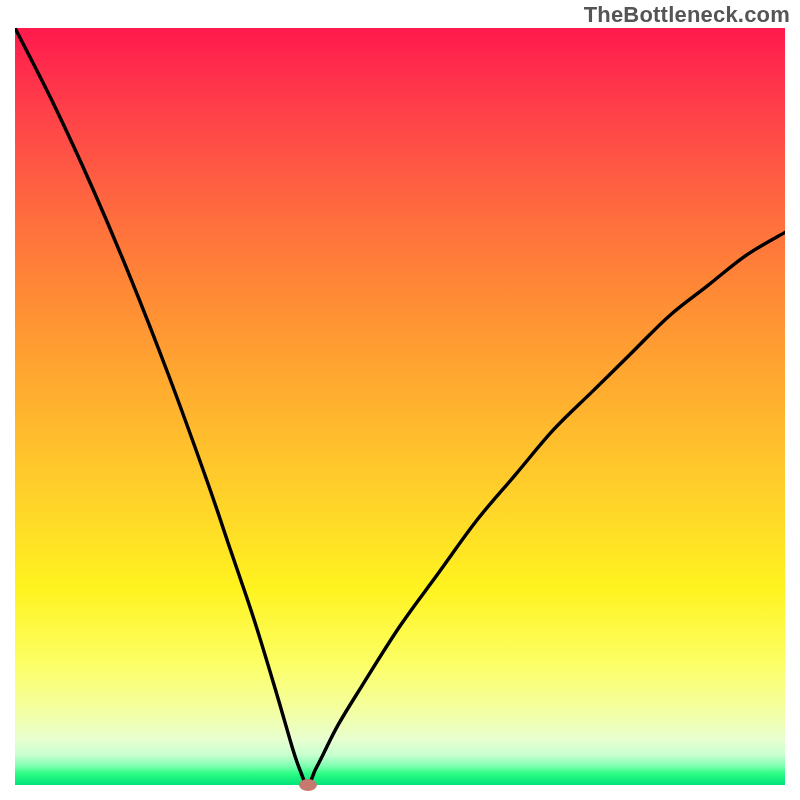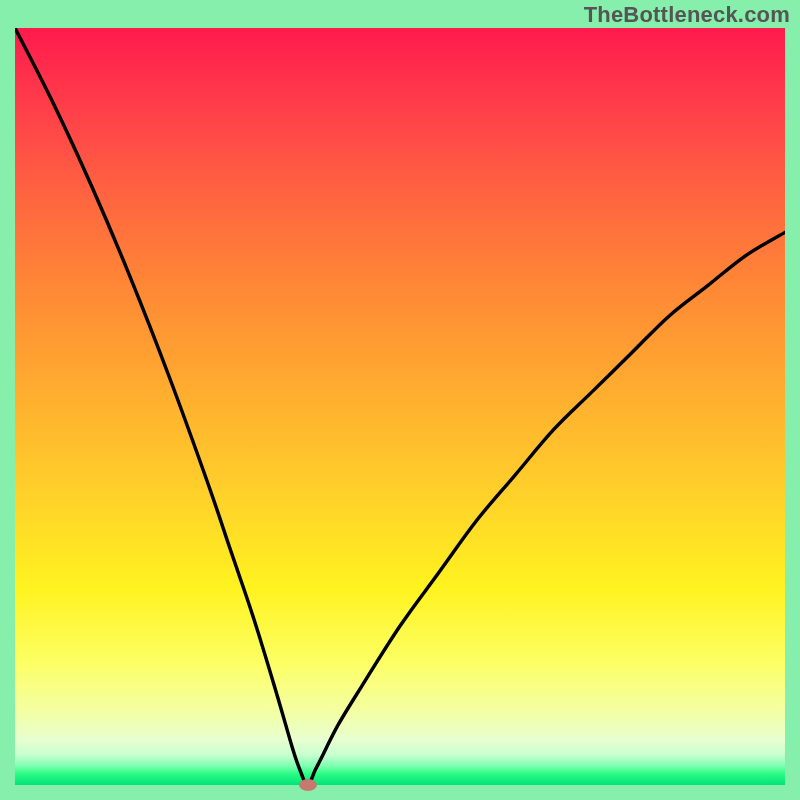--- a/index.html
+++ b/index.html
@@ -8,21 +8,21 @@
     width: 800px;
     height: 800px;
     background: #000;
     overflow: hidden;
     font-family: Arial, Helvetica, sans-serif;
   }
   .frame {
     position: relative;
     width: 800px;
     height: 800px;
-    background: #86efac;
+    background: #ffffff;
   }
   .watermark {
     position: absolute;
     top: 2px;
     right: 10px;
     color: #555;
     font-size: 22px;
     font-weight: 600;
     letter-spacing: 0.2px;
     user-select: none;

